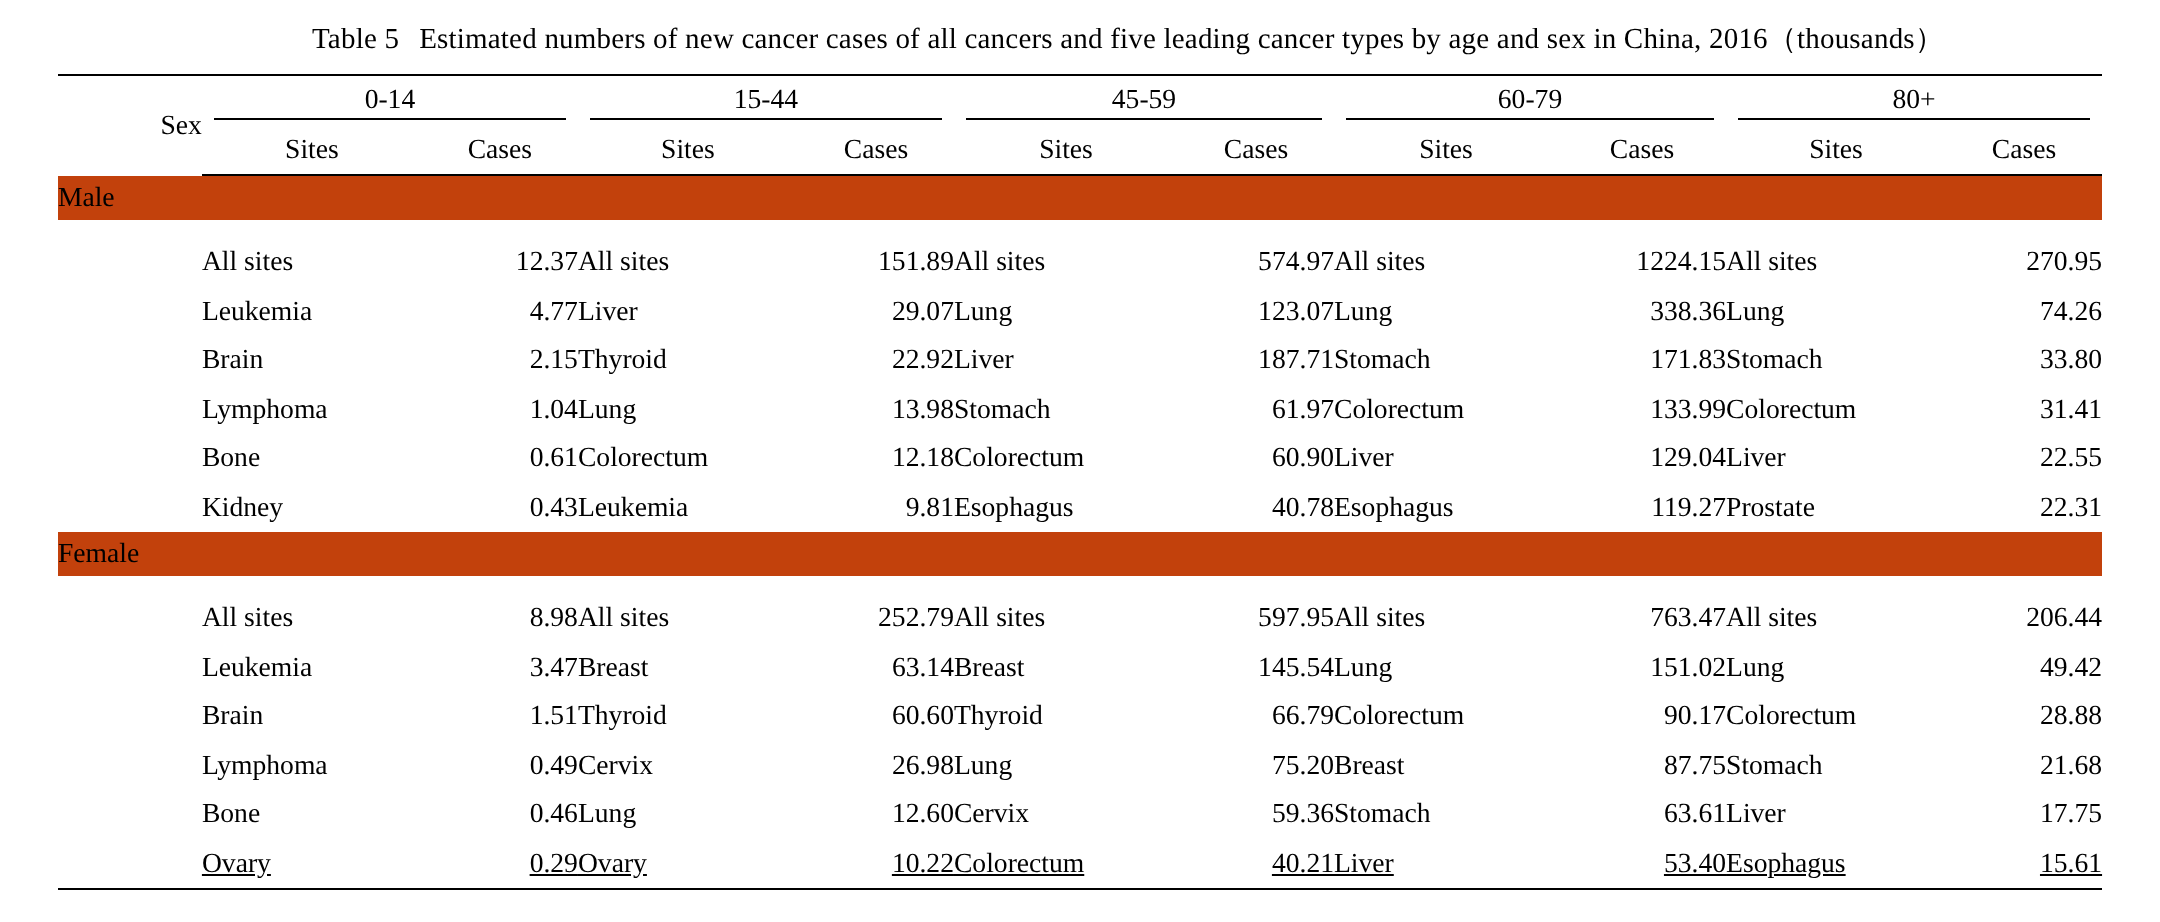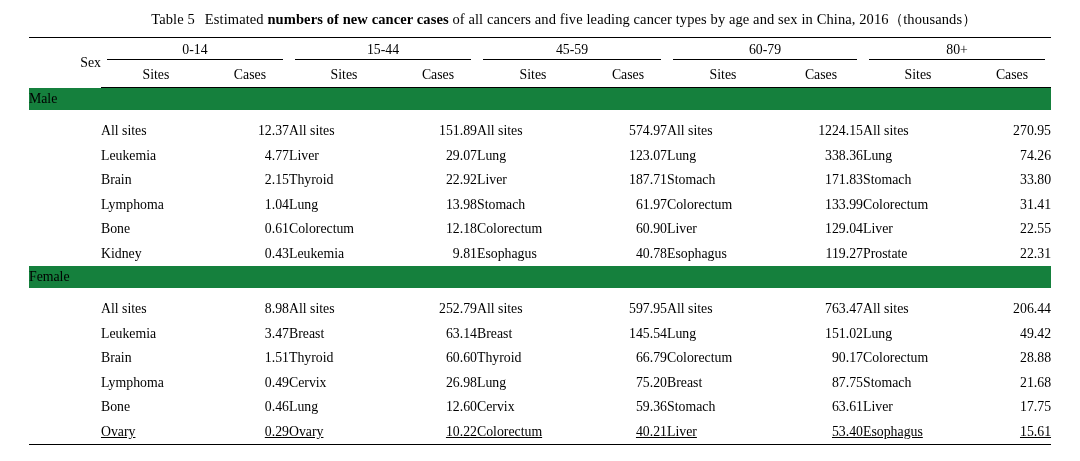--- a/index.html
+++ b/index.html
@@ -25,21 +25,21 @@
     text-align: center;
     font-size: 14.5px;
     padding: 10px 40px 8px 40px;
     letter-spacing: 0.1px;
   }
   .caption .cap-label {
     margin-right: 10px;
     margin-left: 48px;
   }
   .caption .cap-bold {
-    font-weight: bold;
+    font-weight: normal;
     text-align: center;
   }
   table.main {
     border-collapse: collapse;
     width: 1012px;
     margin: 0 auto;
     font-size: 13.8px;
     table-layout: fixed;
   }
   table.main td, table.main th {
@@ -67,21 +67,21 @@
     display: block;
     padding-bottom: 1px;
     margin: 0 6px;
   }
   .hdr-row2 td {
     height: 24px;
     text-align: center;
     border-bottom: 0.9px solid #000;
   }
   .band td {
-    background: #15803d;
+    background: #c2410c;
     height: 22px;
     padding-left: 6px;
     font-size: 13.8px;
   }
   .data td {
     height: 24.5px;
   }
   .site {
     text-align: left;
     padding-left: 20px;

